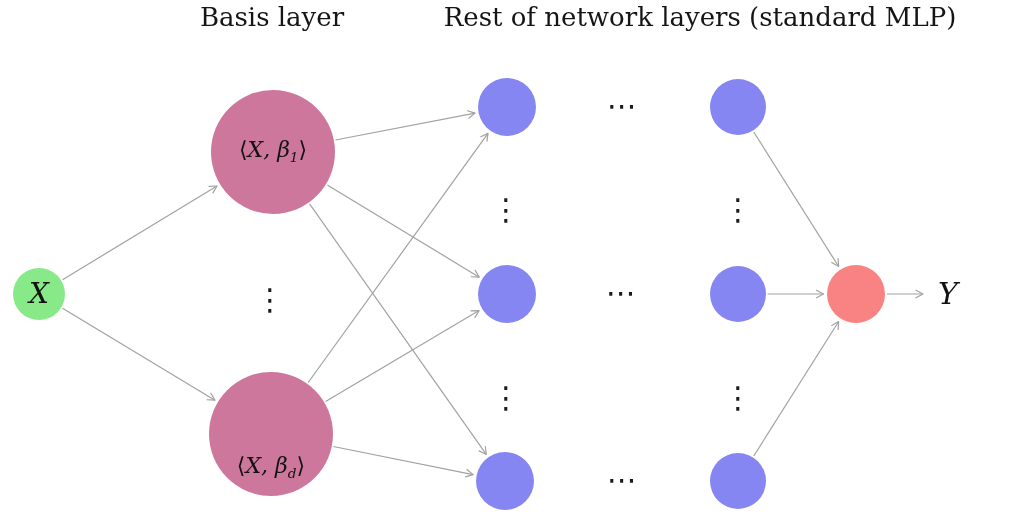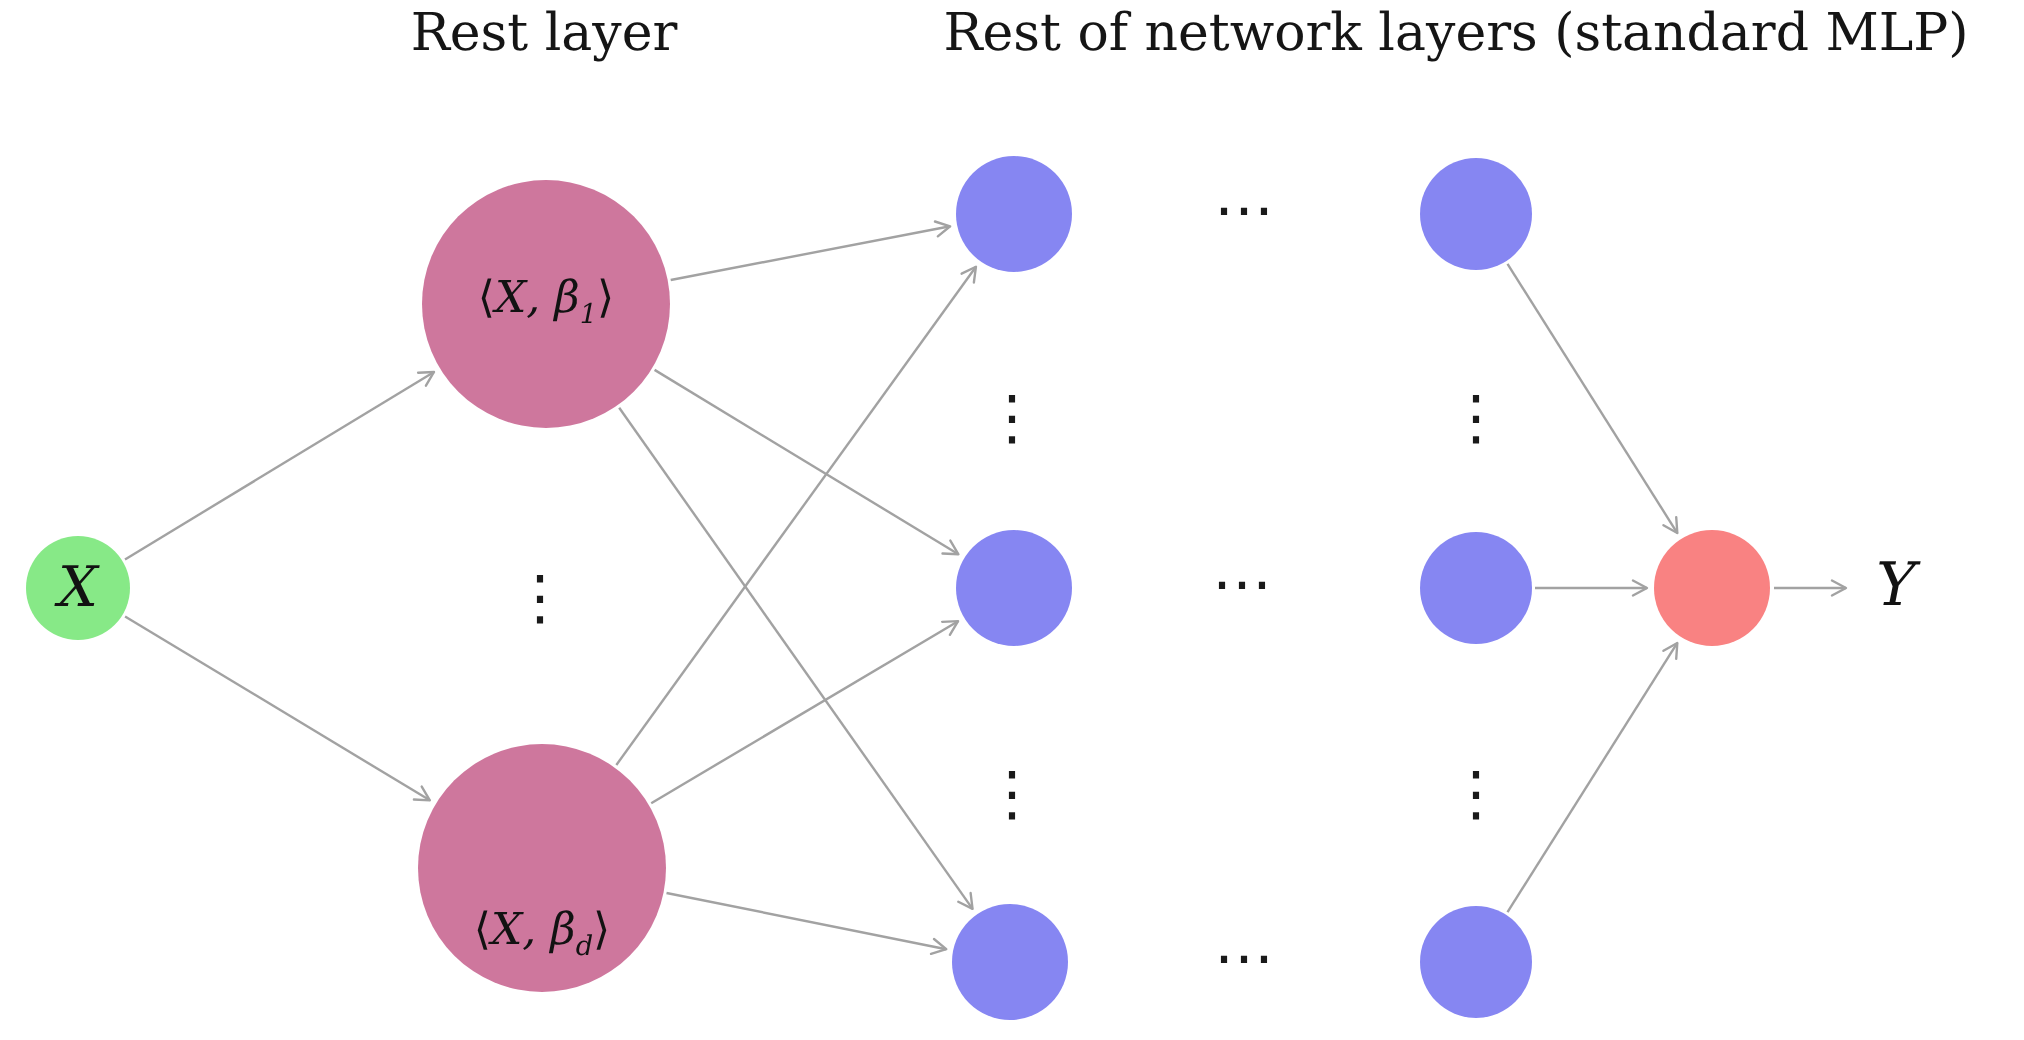--- a/index.html
+++ b/index.html
@@ -75,23 +75,23 @@
       <circle cx="271" cy="434" r="62" fill="#ce779d"></circle>
       <circle cx="507" cy="107" r="29" fill="#8686f2"></circle>
       <circle cx="507" cy="294" r="29" fill="#8686f2"></circle>
       <circle cx="505" cy="481" r="29" fill="#8686f2"></circle>
       <circle cx="738" cy="107" r="28" fill="#8686f2"></circle>
       <circle cx="738" cy="294" r="28" fill="#8686f2"></circle>
       <circle cx="738" cy="481" r="28" fill="#8686f2"></circle>
       <circle cx="856" cy="294" r="29" fill="#f98282"></circle>
     </svg>
 
-  <div class="title" id="basis-title" style="left: 272px;">Rest layer</div>
+  <div class="title" id="basis-title" style="left: 272px;">Basis layer</div>
 
-  <div class="title" id="rest-title" style="left: 728px; text-align: right;">Rest of network layers (standard MLP)</div>
+  <div class="title" id="rest-title" style="left: 700px; text-align: right;">Rest of network layers (standard MLP)</div>
 
   <div class="node-label in-label" id="input-label" style="left: 39px; top: 294px;">
     <span class="it">X</span>
   </div>
 
   <div class="node-label pink-label" id="basis1-label" style="left: 273px; top: 152px;">
     <span>⟨</span><span class="it">X, β</span><sub>1</sub><span>⟩</span>
   </div>
 
   <div class="node-label pink-label" id="basisd-label" style="left: 271px; top: 434px; margin-top: 34px;">

